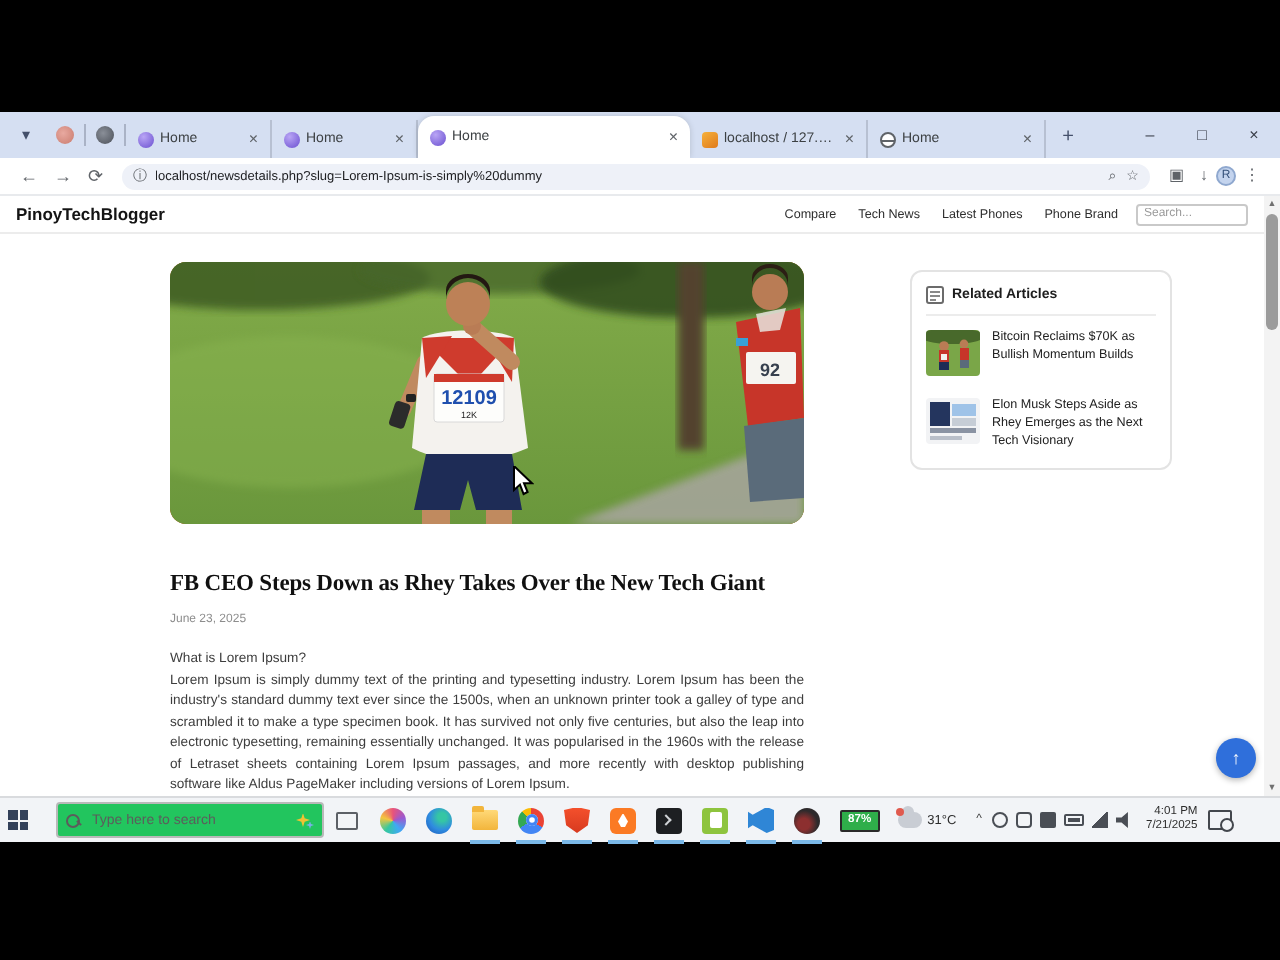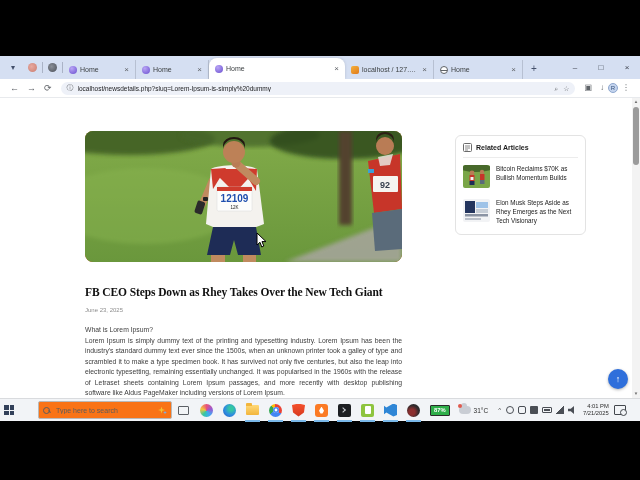--- a/index.html
+++ b/index.html
@@ -80,21 +80,21 @@
   .art-body .q{display:block;}
 
   
   .fab{position:absolute;left:608px;top:271px;width:20px;height:20px;border-radius:50%;background:#2f6fdb;color:#fff;font-size:9px;text-align:center;line-height:20px;box-shadow:0 1px 3px rgba(0,0,0,.3);}
 
   
   .taskbar{position:absolute;left:0;top:398px;width:640px;height:23px;background:#f2f4f7;border-top:1px solid #d9dbde;display:flex;align-items:center;}
   .startbtn{width:18px;height:23px;display:flex;align-items:center;justify-content:center;}
   .winlogo{width:10px;height:10px;display:grid;grid-template-columns:4.5px 4.5px;grid-gap:1px;}
   .winlogo i{background:#33415a;}
-  .tb-search{width:134px;height:18px;background:#f97316;border:1px solid #b9b9b9;border-radius:2px;display:flex;align-items:center;padding:0 4px;margin-left:20px;}
+  .tb-search{width:134px;height:18px;background:#22c55e;border:1px solid #b9b9b9;border-radius:2px;display:flex;align-items:center;padding:0 4px;margin-left:10px;}
   .tb-search input{border:none;outline:none;flex:1;font-size:7px;color:#444;width:80px;background:transparent;}
   .tb-search input::placeholder{color:#5c5c5c;}
   .mag{width:7px;height:7px;position:relative;margin-right:4px;flex:none;}
   .mag::before{content:"";position:absolute;left:0;top:0;width:5px;height:5px;border:1px solid #5c5c5c;border-radius:50%;}
   .mag::after{content:"";position:absolute;left:4.5px;top:4.5px;width:3px;height:1px;background:#5c5c5c;transform:rotate(45deg);}
   .spark{position:relative;width:9px;height:9px;flex:none;}
   .spark .s1{position:absolute;left:0;top:1px;width:7px;height:7px;background:#f0c233;clip-path:polygon(50% 0,62% 38%,100% 50%,62% 62%,50% 100%,38% 62%,0 50%,38% 38%);}
   .spark .s2{position:absolute;right:0;bottom:0;width:4px;height:4px;background:#7ab0e8;clip-path:polygon(50% 0,62% 38%,100% 50%,62% 62%,50% 100%,38% 62%,0 50%,38% 38%);}
   .taskico{width:23px;height:23px;position:relative;display:flex;align-items:center;justify-content:center;flex:none;}
   .taskico .under{position:absolute;bottom:0;left:4px;width:15px;height:2px;background:#7ab8e8;}
@@ -195,20 +195,29 @@
       <div class="tb-right">
         <span class="ico">▣</span>
         <span class="ico">↓</span>
         <span class="profile-dot">R</span>
         <span class="ico">⋮</span>
       </div>
     </div>
 
     <div class="viewport">
 
+      <div class="siteheader">
+        <span class="brand">PinoyTechBlogger</span>
+        <span class="sh-spacer"></span>
+        <span class="navitem">Compare</span>
+        <span class="navitem">Tech News</span>
+        <span class="navitem">Latest Phones</span>
+        <span class="navitem">Phone Brand</span>
+        <input class="sitesearch" placeholder="Search..." style="">
+      </div>
 
       <div class="hero">
         <svg width="317" height="131" viewBox="0 0 317 131">
           <defs>
             <linearGradient id="grass" x1="0" y1="0" x2="0" y2="1">
               <stop offset="0" stop-color="#82ab49"></stop>
                 <stop offset="1" stop-color="#6a973c"></stop>
             </linearGradient>
             <filter id="blur1">
                 <feGaussianBlur stdDeviation="2.2"></feGaussianBlur>

